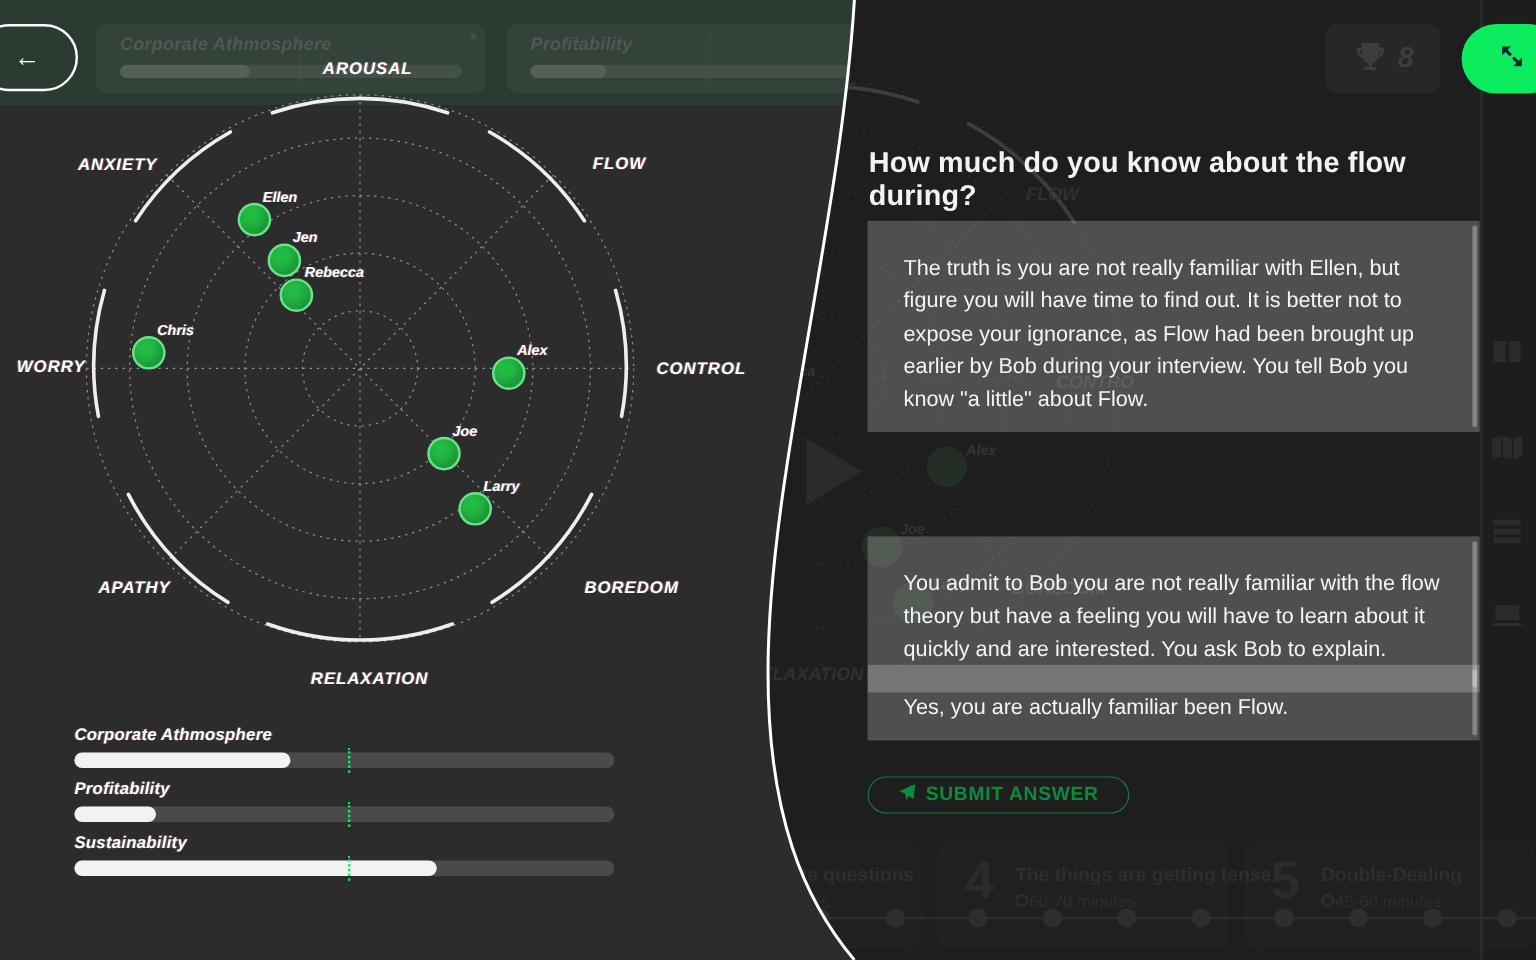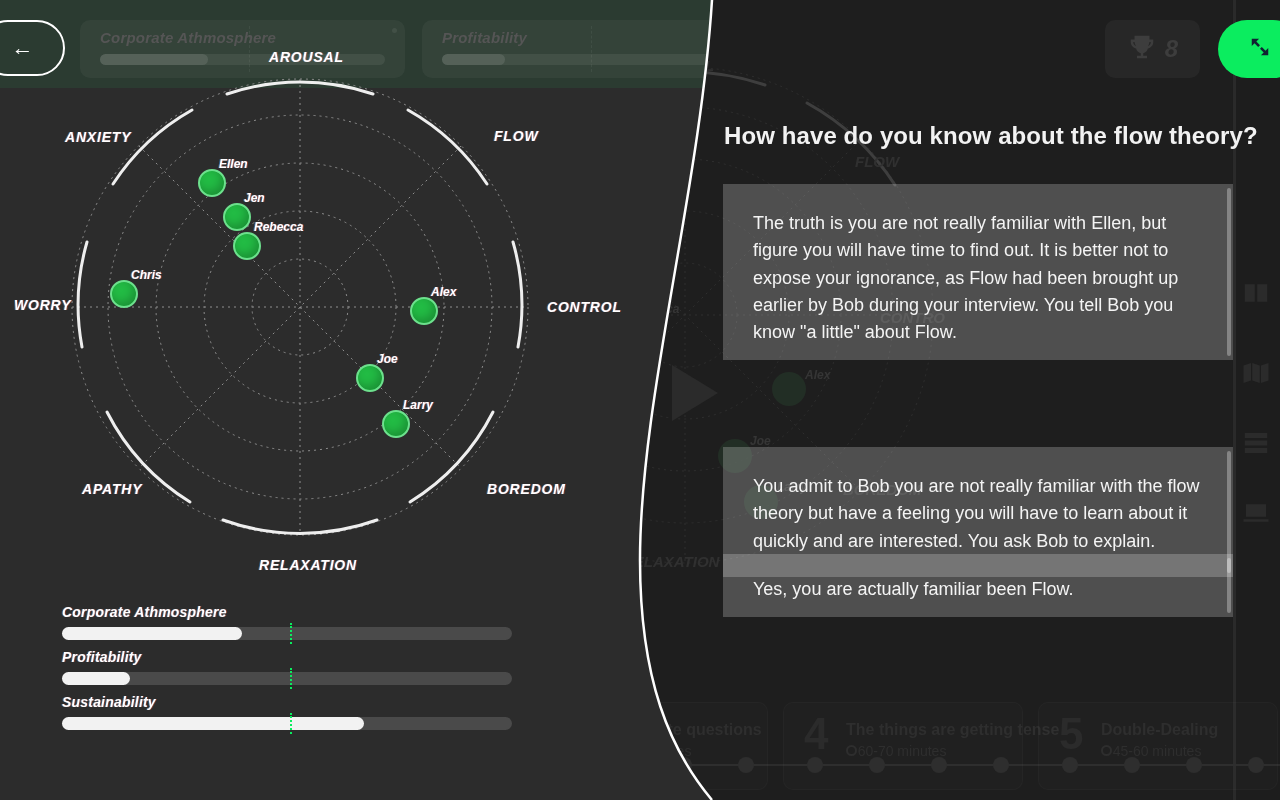--- a/index.html
+++ b/index.html
@@ -498,30 +498,38 @@
 
   <div class="fullscreen-btn">
     <span>
       <svg viewBox="0 0 24 24">
           <path d="M3 3h8L8 6l4 4-2 2-4-4-3 3V3zm18 18h-8l3-3-4-4 2-2 4 4 3-3v8z"></path>
         </svg>
     </span>
   </div>
 
   <div class="qpanel">
-    <div class="qtitle">How have do you know about the flow theory?</div>
+    <div class="qtitle">How much do you know about the flow during?</div>
     <div id="answer-list">
         <div class="answer" style="top: 184px; height: 176px;">
           <div class="answer-text">The truth is you are not really familiar with Ellen, but figure you will have time to find out. It is better not to expose your ignorance, as Flow had been brought up earlier by Bob during your interview. You tell Bob you know "a little" about Flow.</div>
           <div class="answer-scroll"></div>
         </div>
         <div class="answer" style="top: 408px; height: 130px; margin-top: 39px;">
           <div class="answer-text">You admit to Bob you are not really familiar with the flow theory but have a feeling you will have to learn about it quickly and are interested. You ask Bob to explain.</div>
           <div class="answer-scroll"></div>
         </div>
         <div class="answer" style="top: 554px; height: 63px;">
           <div class="answer-text" style="padding: 22px 30px;">Yes, you are actually familiar been Flow.</div>
           <div class="answer-scroll"></div>
         </div>
       </div>
   </div>
 
+  <div class="submit-btn">
+    <span>
+      <svg viewBox="0 0 24 24">
+          <path d="M22 2L2 11l7 3 2 8 3-5 6 4 2-19z"></path>
+        </svg>
+    </span>
+    <span class="submit-label">SUBMIT ANSWER</span>
+  </div>
 </div>
 
 </body></html>

